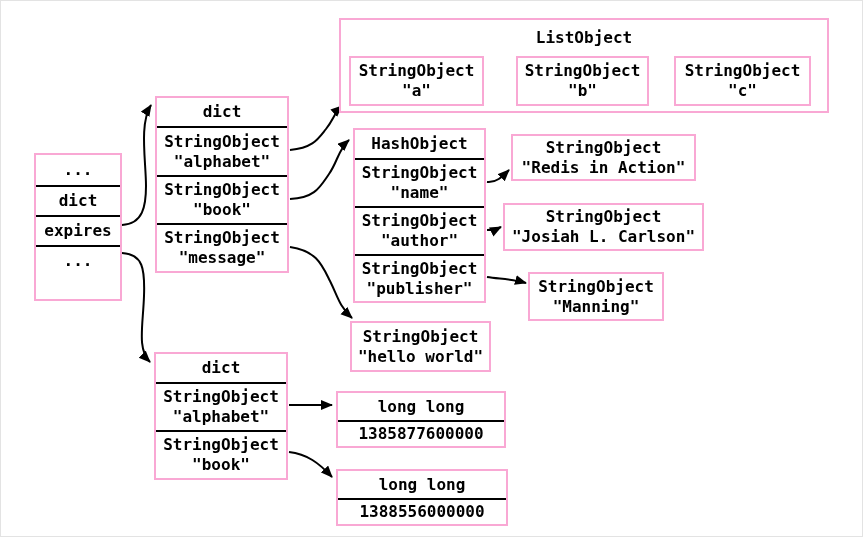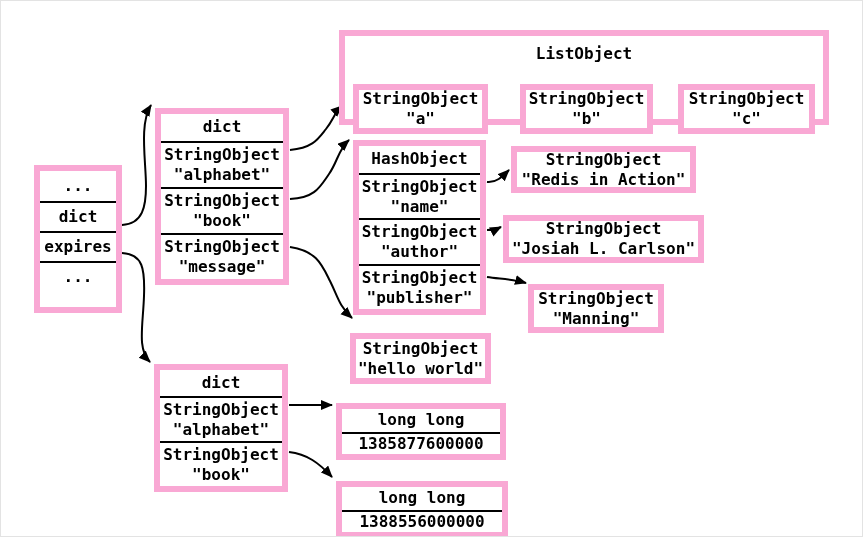--- a/index.html
+++ b/index.html
@@ -6,22 +6,22 @@
   html,body { margin:0; padding:0; background:#ffffff; }
   .canvas {
     position:relative; width:863px; height:537px; background:#ffffff;
     font-family:"DejaVu Sans Mono","Liberation Mono",monospace;
     font-weight:bold; color:#000; overflow:hidden;
     border:1px solid #e3e3e3; box-sizing:border-box;
   }
   .arrows { position:absolute; left:0; top:0; width:863px; height:537px; z-index:1; }
   .arrows path.arrow { fill:none; stroke:#000; stroke-width:2; }
   .box {
-    position:absolute; background:#fff; border:6px solid #f9a8d4;
-    box-sizing:border-box; display:flex; flex-direction:column; z-index:2;margin-top:12px;
+    position:absolute; background:#fff; border:2px solid #f9a8d4;
+    box-sizing:border-box; display:flex; flex-direction:column; z-index:2;
   }
   .cell {
     box-sizing:border-box; display:flex; flex-direction:column;
     align-items:center; justify-content:center;
     font-size:16px; line-height:20px; white-space:nowrap; overflow:hidden;
   }
   .cell + .cell { border-top:2px solid #000; }
   .lo-title { box-sizing:border-box; height:34px; display:flex; align-items:center; justify-content:center; font-size:16px; }
   .lo-item { z-index:3; }
 </style>

